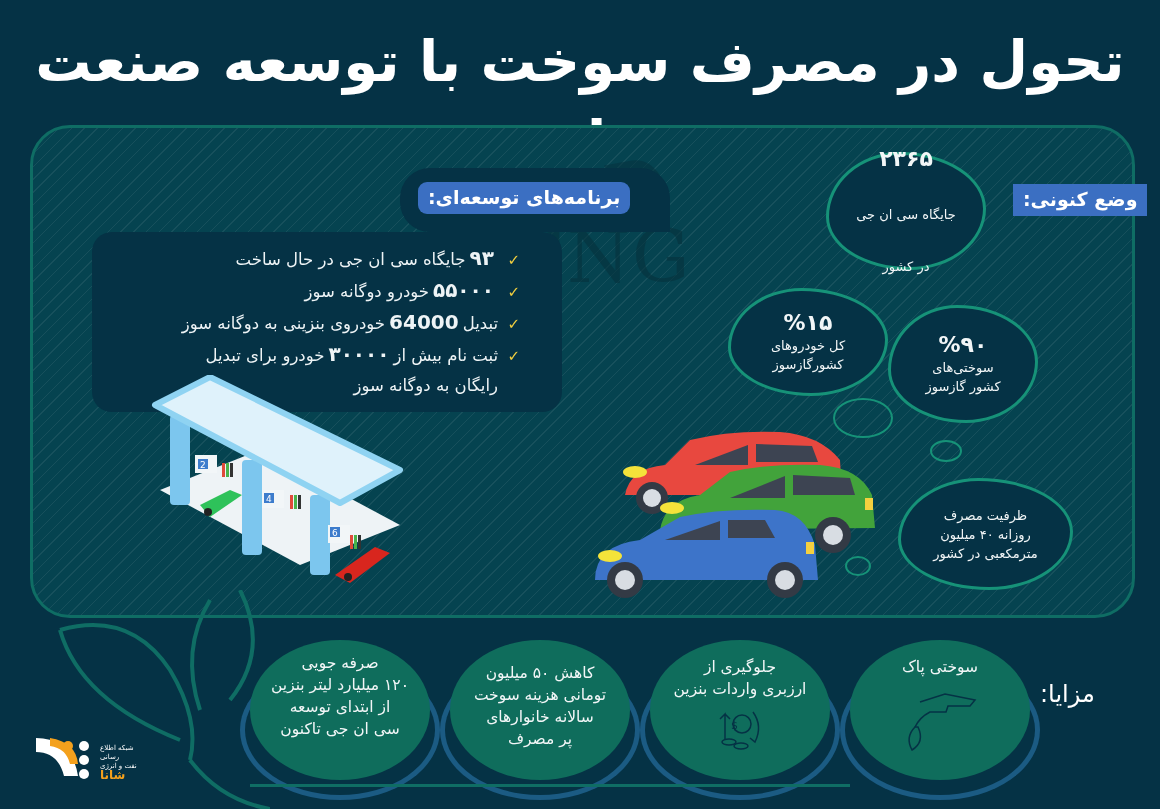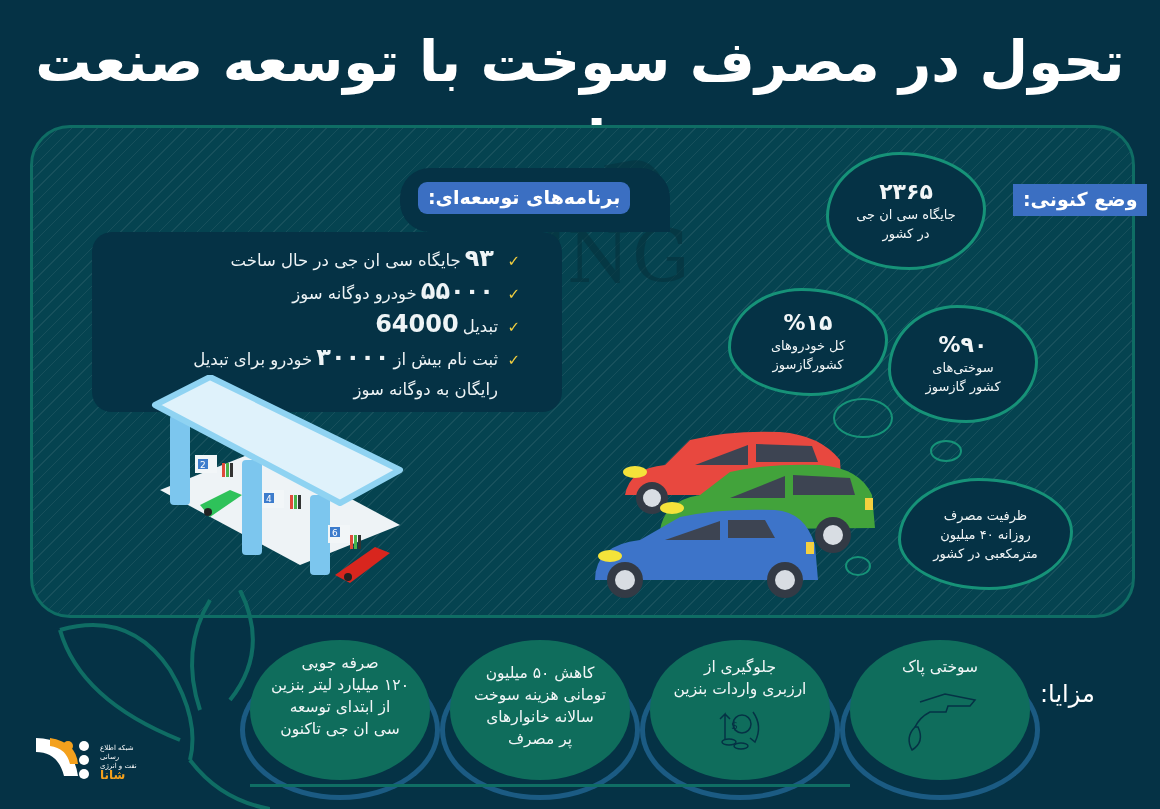--- a/index.html
+++ b/index.html
@@ -54,21 +54,21 @@
   .tag-current { left: 1013px; top: 184px; }
   .dev-list {
     position: absolute; left: 100px; top: 243px; width: 420px;
     direction: rtl; list-style: none;
   }
   .dev-list li {
     display: flex; align-items: baseline; font-size: 16.5px; line-height: 30px;
     color: #eef4f6;
   }
   .dev-list .check { color: #f4d03f; font-size: 15px; margin-left: 8px; width: 14px; flex-shrink: 0; }
-  .dev-list .num { font-weight: bold; font-size: 24px; margin: 0 4px; }
+  .dev-list .num { font-weight: bold; font-size: 20px; margin: 0 4px; }
   .dev-list .cont { padding-right: 22px; display: block; }
   .cloud {
     position: absolute; background: #053245;
     border: 3px solid #169278; border-radius: 46% 54% 48% 52% / 55% 48% 52% 45%;
     display: flex; flex-direction: column; align-items: center; justify-content: center;
     text-align: center; direction: rtl; color: #f2f6f7;
   }
   .cloud .big { font-weight: bold; font-size: 22px; line-height: 26px; }
   .cloud .small { font-size: 13px; line-height: 19px; }
   .bubble { position: absolute; border: 2px solid #169278; border-radius: 50%; }
@@ -122,20 +122,21 @@
   </li>
   <li>
     <span class="check">✓</span>
     <span class="num">۵۵۰۰۰</span>
     <span>خودرو دوگانه سوز</span>
   </li>
   <li>
     <span class="check">✓</span>
     <span>تبدیل</span>
     <span class="num">64000</span>
+    <span>خودروی بنزینی به دوگانه سوز</span>
   </li>
   <li>
     <span class="check">✓</span>
     <span>ثبت نام بیش از</span>
     <span class="num">۳۰۰۰۰</span>
     <span>خودرو برای تبدیل</span>
   </li>
   <li>
     <span class="cont">رایگان به دوگانه سوز</span>
   </li>
@@ -166,21 +167,21 @@
     <rect x="208" y="160" width="3" height="14" fill="#333"></rect>
   <polygon points="50,130 80,115 92,120 60,142" fill="#2ec25a"></polygon>
   <circle cx="58" cy="137" r="4" fill="#222"></circle>
   <polygon points="185,200 225,172 240,178 200,208" fill="#d8261e"></polygon>
   <circle cx="198" cy="202" r="4" fill="#222"></circle>
   <polygon points="5,30 60,2 250,95 190,128" fill="#dff2fb" stroke="#8fd3f2" stroke-width="6" stroke-linejoin="round"></polygon>
 </svg>
 
 <div class="tag tag-current">وضع کنونی:</div>
 
-<div class="cloud" style="left:826px; top:152px; width:160px; height:118px;">
+<div class="cloud" style="left:826px; top:152px; width:160px; height:118px;gap:33px;">
   <div class="big">۲۳۶۵</div>
   <div class="small">جایگاه سی ان جی</div>
   <div class="small">در کشور</div>
 </div>
 
 <div class="cloud" style="left:728px; top:288px; width:160px; height:108px;">
   <div class="big">%۱۵</div>
   <div class="small">کل خودروهای</div>
   <div class="small">کشورگازسوز</div>
 </div>

